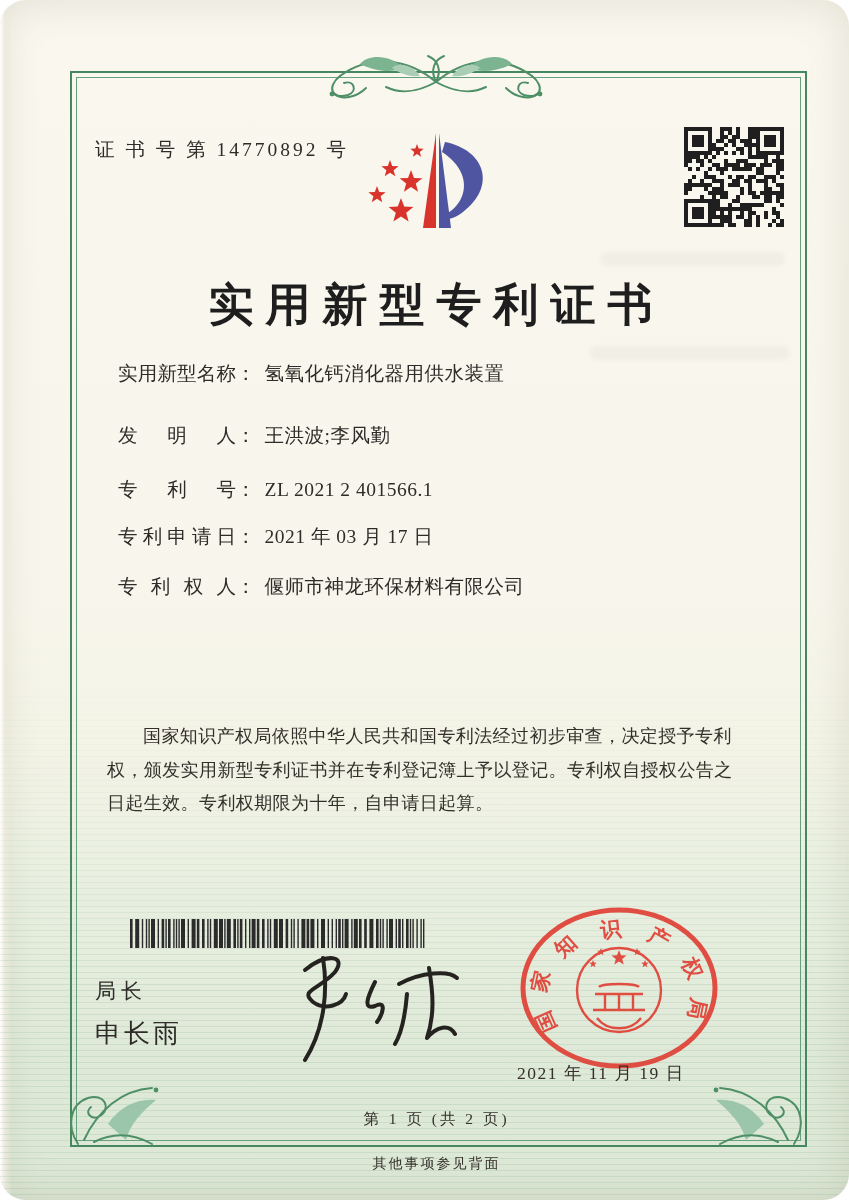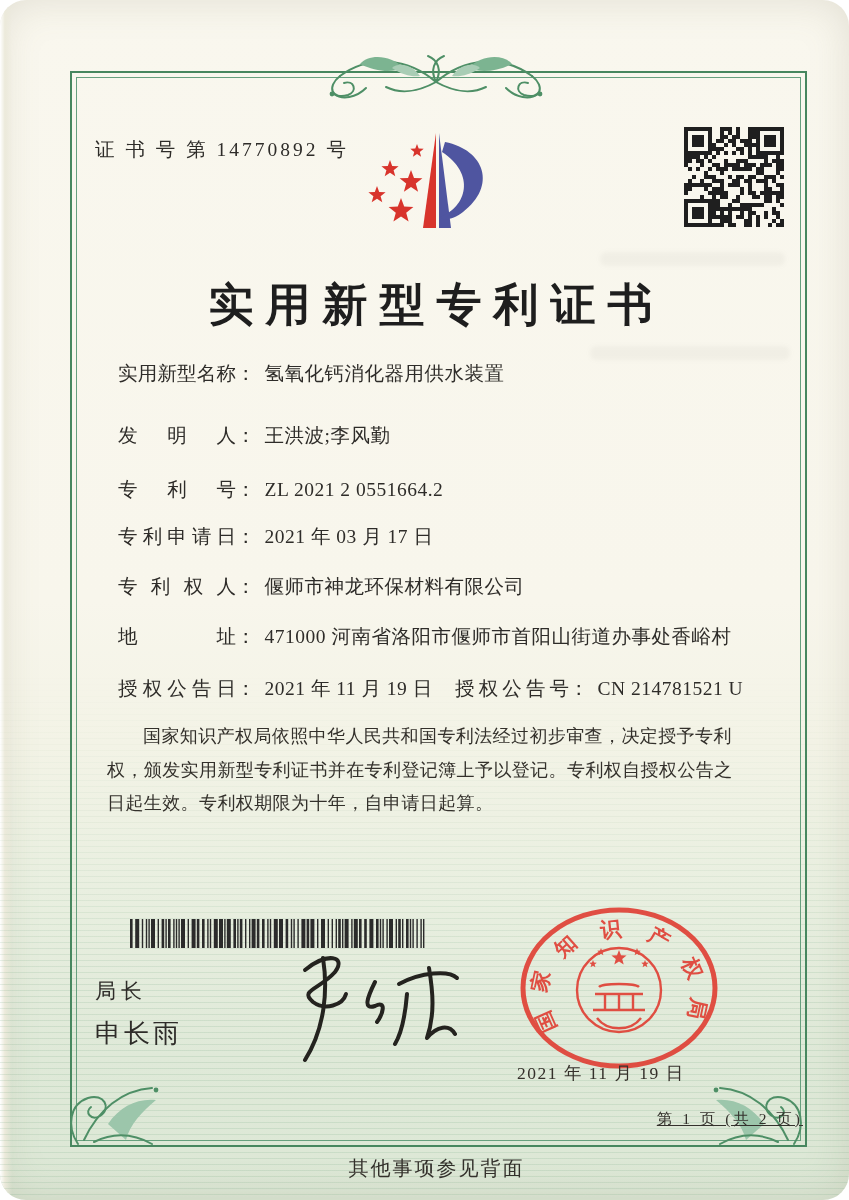--- a/index.html
+++ b/index.html
@@ -37,24 +37,24 @@
   #grant-no-group .lbl{width:114px;}
   #body-text{position:absolute;left:95px;top:708px;width:662px;font-size:18px;
     line-height:1.87;color:#33302b;letter-spacing:.4px;}
   #body-text p{margin:12px;text-indent:2em;}
   #barcode-wrap{position:absolute;left:130px;top:919px;width:300px;height:29px;}
   #signer-title{position:absolute;left:95px;top:977px;font-size:21px;color:#2e2c29;letter-spacing:5px;}
   #signer-name{position:absolute;left:95px;top:1016px;font-size:26px;color:#2e2c29;letter-spacing:3px;}
   #signature{position:absolute;left:253px;top:948px;width:218px;height:122px;}
   #seal{position:absolute;left:503px;top:896px;width:232px;height:188px;}
   #seal-date{position:absolute;left:517px;top:1061px;font-size:17.5px;color:#35302b;letter-spacing:1.5px;z-index:5;}
-  #page-no{position:absolute;left:70px;top:1109px;width:733px;text-align:right;
-    font-size:15.5px;color:#34312c;letter-spacing:3px;text-decoration:underline;}
+  #page-no{position:absolute;left:70px;top:1109px;width:733px;text-align:center;
+    font-size:15.5px;color:#34312c;letter-spacing:3px;}
   #back-note{position:absolute;left:70px;top:1155px;width:733px;text-align:center;
-    font-size:20px;color:#33302b;letter-spacing:2px;}
+    font-size:14px;color:#33302b;letter-spacing:2px;}
   
   .bleed{position:absolute;height:14px;border-radius:6px;background:rgba(90,90,100,.05);filter:blur(2px);}
 </style>
 </head>
 <body>
 
 <div id="page">
   <div id="edge-left"></div>
   <div id="waves"></div>
 
@@ -466,36 +466,27 @@
 
   <div id="title">实用新型专利证书</div>
 
   <div class="row" id="row-name">
     <span class="lbl">实用新型名称</span><span class="colon">：</span><span class="val">氢氧化钙消化器用供水装置</span>
   </div>
   <div class="row" id="row-inventor">
     <span class="lbl">发明人</span><span class="colon">：</span><span class="val">王洪波;李风勤</span>
   </div>
   <div class="row" id="row-patno">
-    <span class="lbl">专利号</span><span class="colon">：</span><span class="val">ZL 2021 2 0551664.2</span>
+    <span class="lbl">专利号</span><span class="colon">：</span><span class="val">ZL 2021 2 401566.1</span>
   </div>
   <div class="row" id="row-filing">
     <span class="lbl">专利申请日</span><span class="colon">：</span><span class="val">2021 年 03 月 17 日</span>
   </div>
   <div class="row" id="row-patentee">
     <span class="lbl">专利权人</span><span class="colon">：</span><span class="val">偃师市神龙环保材料有限公司</span>
-  </div>
-  <div class="row" id="row-address">
-    <span class="lbl">地址</span><span class="colon">：</span><span class="val">471000 河南省洛阳市偃师市首阳山街道办事处香峪村</span>
-  </div>
-  <div class="row" id="row-grant">
-    <span class="lbl">授权公告日</span><span class="colon">：</span><span class="val">2021 年 11 月 19 日</span>
-    <span id="grant-no-group">
-      <span class="lbl">授权公告号</span><span class="colon">：</span><span class="val">CN 214781521 U</span>
-    </span>
   </div>
 
   <div id="body-text">
     <p>国家知识产权局依照中华人民共和国专利法经过初步审查，决定授予专利权，颁发实用新型专利证书并在专利登记簿上予以登记。专利权自授权公告之日起生效。专利权期限为十年，自申请日起算。</p>
   </div>
 
   <div id="barcode-wrap">
     <svg id="barcode-svg" width="300" height="29" viewBox="0 0 300 29">
         <rect x="0" y="0" width="2.6" height="29" fill="#2b2b2b"></rect>
         <rect x="5.199999999999999" y="0" width="4" height="29" fill="#2b2b2b"></rect>

